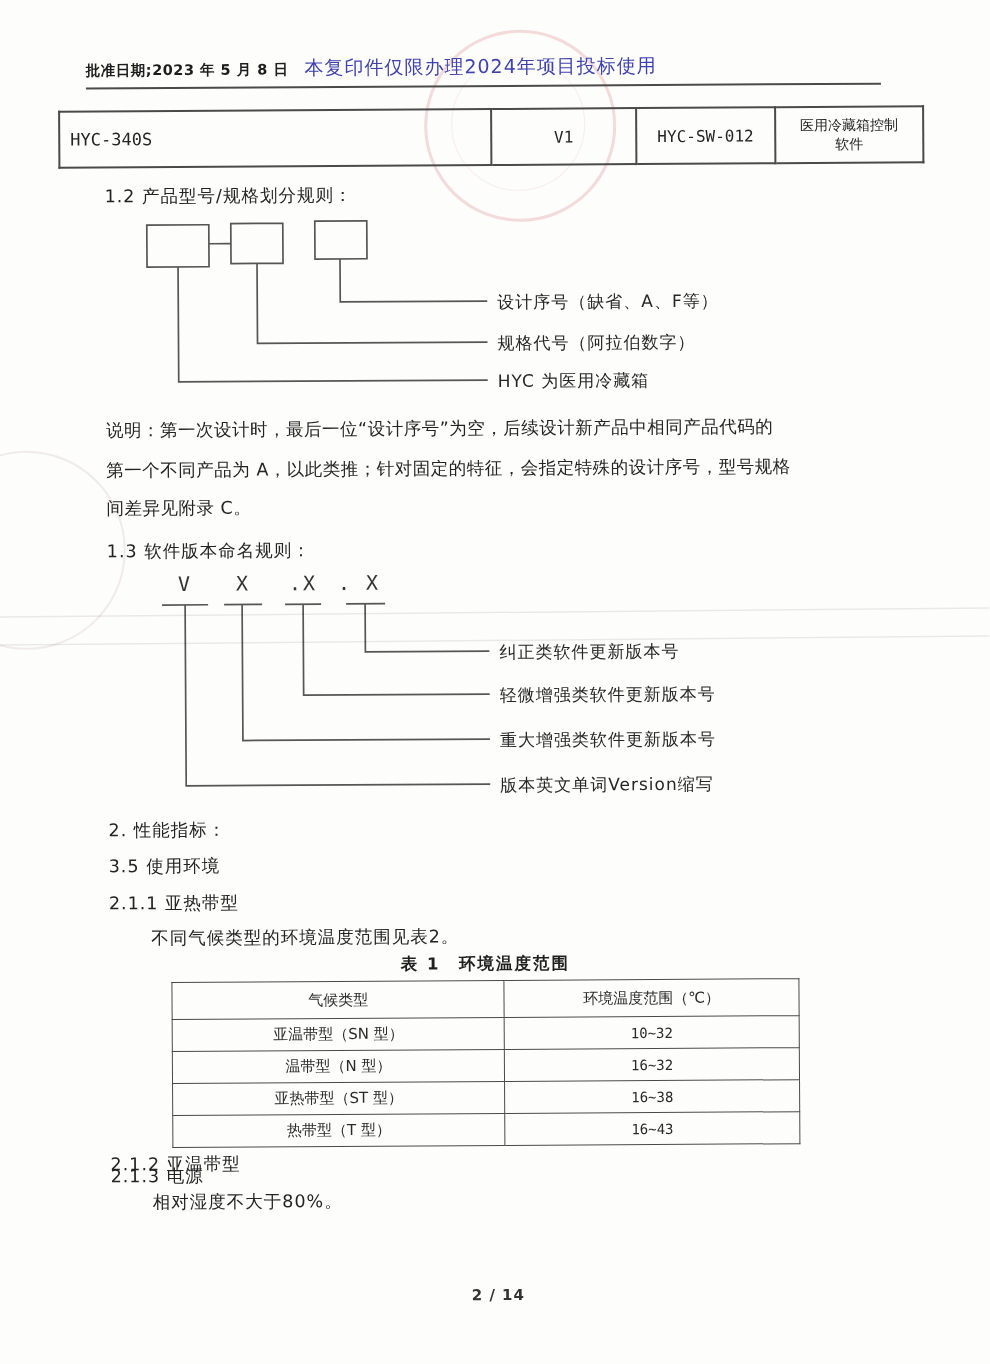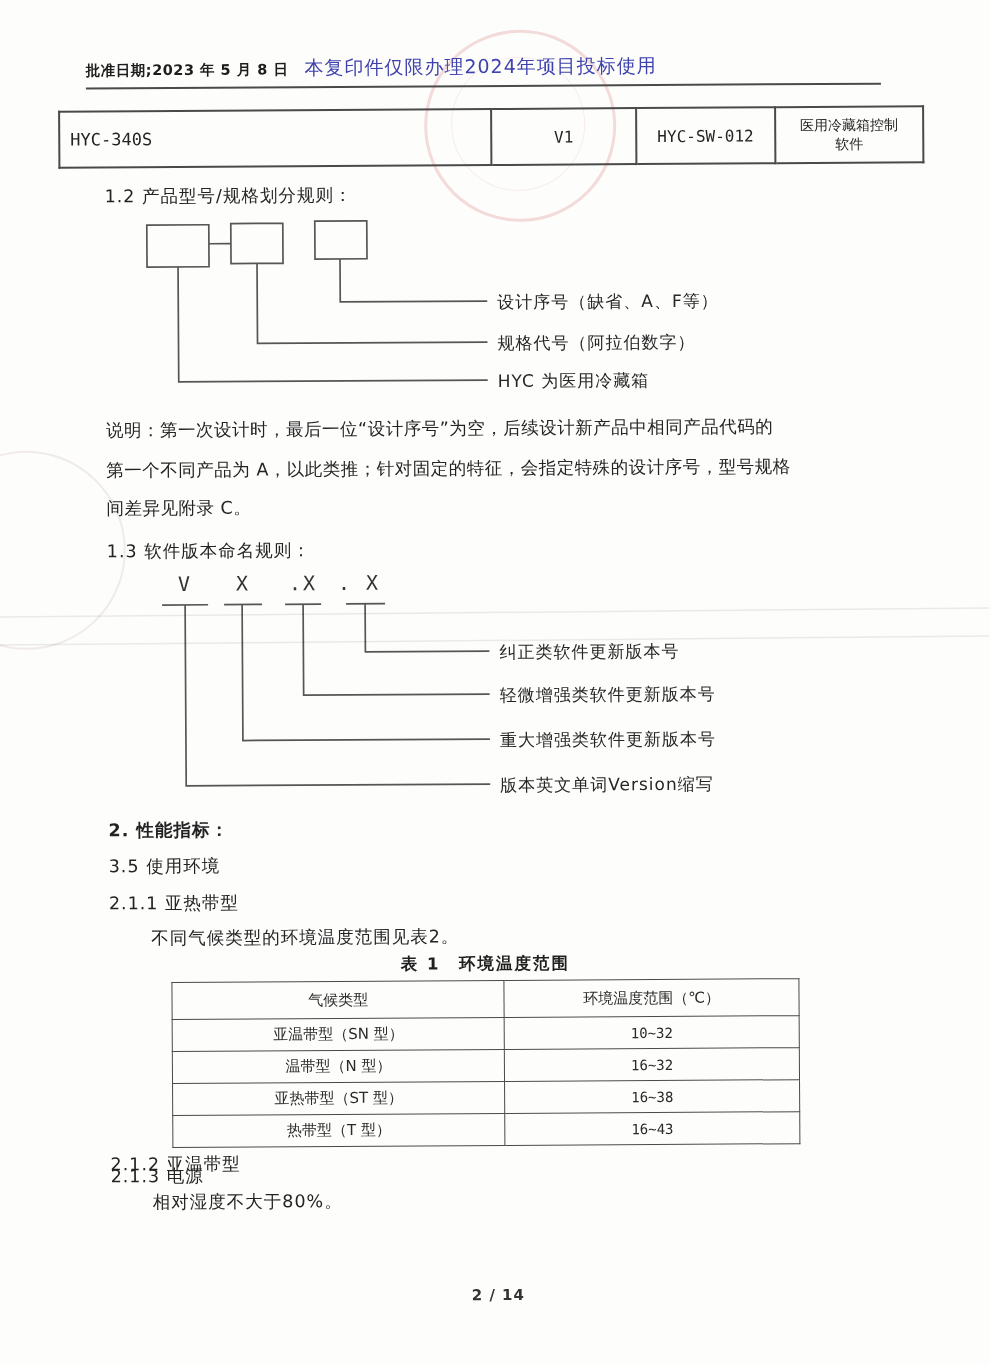--- a/index.html
+++ b/index.html
@@ -24,21 +24,21 @@
   .doc-table td{border:2px solid #4a4a4a;vertical-align:middle;color:#242424;}
   .doc-table .c1{width:48.5%;text-align:left;padding-left:10px;
                  font-family:"DejaVu Sans Mono","Liberation Mono",monospace;font-size:17px;}
   .doc-table .c2{width:16.3%;text-align:center;
                  font-family:"DejaVu Sans Mono","Liberation Mono",monospace;font-size:16px;border-radius:23px;}
   .doc-table .c3{width:15.6%;text-align:center;
                  font-family:"DejaVu Sans Mono","Liberation Mono",monospace;font-size:16px;}
   .doc-table .c4{text-align:center;font-size:14px;line-height:1.35;}
 
   .heading{font-size:17.5px;letter-spacing:1px;color:#232323;}
-  .bold{font-weight:bold;}
+  .bold{font-weight:normal;}
 
   .dlab{left:500px;font-size:17px;letter-spacing:1px;color:#262626;white-space:nowrap;}
 
   .para-line{left:108px;width:810px;font-size:17.5px;letter-spacing:0.5px;color:#242424;white-space:nowrap;}
 
   .vtoken{top:570px;font-size:20px;font-family:"DejaVu Sans Mono","Liberation Mono",monospace;
           color:#333;transform:translateX(-50%);letter-spacing:2px;white-space:pre;}
 
   
   .tbl-title{left:170px;width:628px;top:953px;text-align:center;font-weight:bold;

